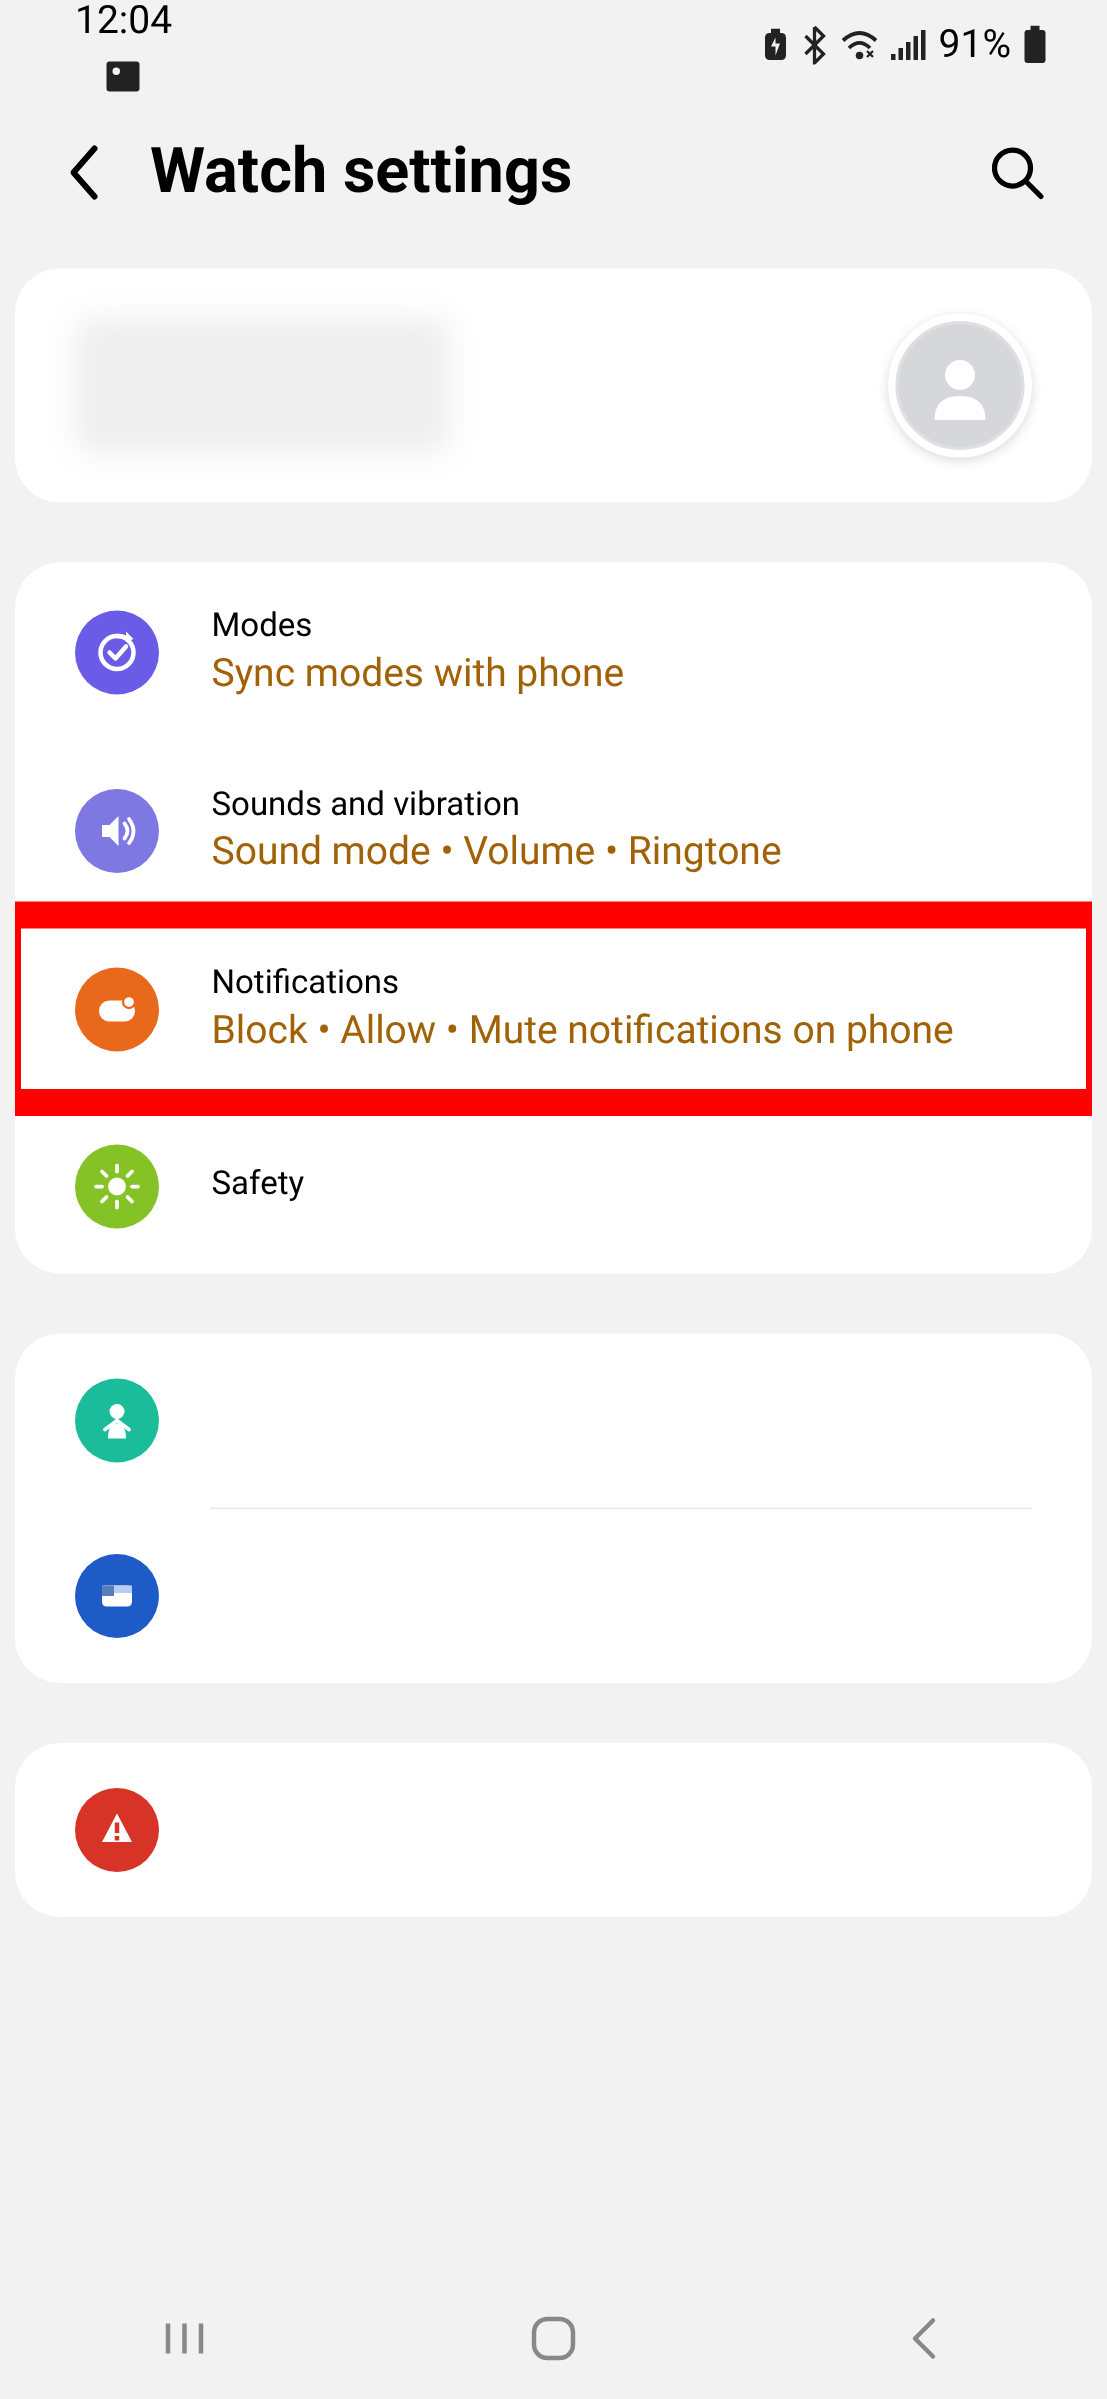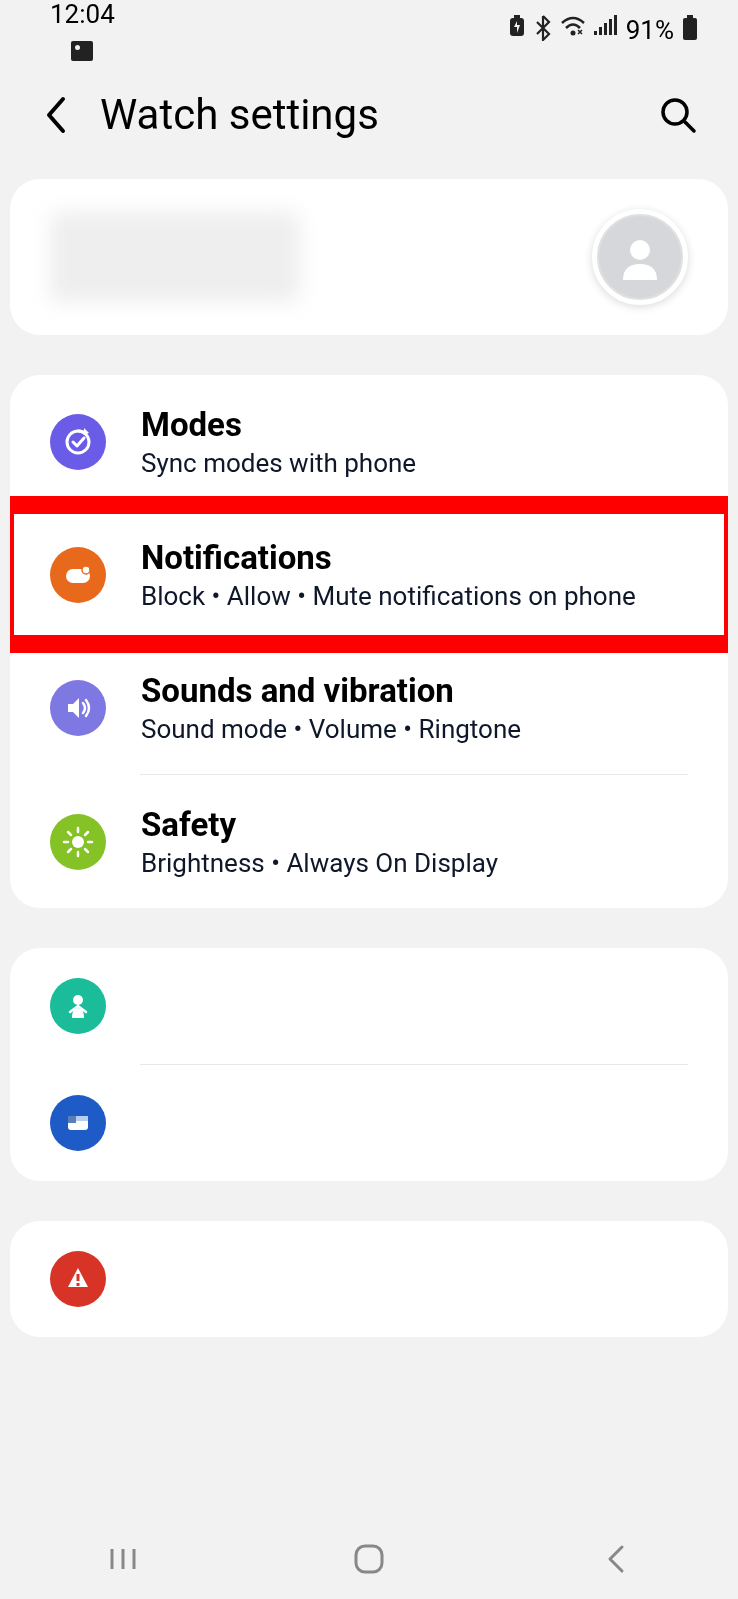--- a/index.html
+++ b/index.html
@@ -14,31 +14,31 @@
     .status-bar {
       height: 60px;
       display: flex;
       justify-content: space-between;
       align-items: center;
       padding: 0 40px 0 50px;
       font-size: 26px;
       color: #000;
     }
     .status-left { display: flex; align-items: center; gap: 12px; flex-direction: column; }
-    .status-right { display: flex; align-items: flex-start; gap: 8px; font-size: 22px; }
+    .status-right { display: flex; align-items: center; gap: 8px; font-size: 22px; }
     .pic-icon { width: 22px; height: 20px; background: #222; border-radius: 2px; position: relative; }
     .pic-icon::after { content: ''; position: absolute; width: 5px; height: 5px; background: #f2f2f2; border-radius: 50%; top: 4px; left: 4px; }
     .header {
       display: flex;
       align-items: center;
       padding: 30px 40px 40px 40px;
       gap: 30px;
     }
     .back-btn { width: 30px; height: 30px; display: flex; align-items: center; justify-content: center; }
-    .header-title { font-size: 42px; font-weight: 400; flex: 1; }
+    .header-title { font-size: 42px; font-weight: 700; flex: 1; }
     .search-btn { width: 40px; height: 40px; display: flex; align-items: center; justify-content: center; }
     .card {
       background: #fff;
       border-radius: 30px;
       margin: 0 10px 40px 10px;
       overflow: hidden;
     }
     .profile-card {
       padding: 30px 40px;
       display: flex;
@@ -75,22 +75,22 @@
       pointer-events: none;
       z-index: 5;
     }
     .icon-circle {
       width: 56px; height: 56px;
       border-radius: 50%;
       display: flex; align-items: center; justify-content: center;
       flex-shrink: 0;
     }
     .row-text { flex: 1; }
-    .row-title { font-size: 33px; color: #000; font-weight: 700; margin-bottom: 4px; }
-    .row-sub { font-size: 26px; color: #0f172a; }
+    .row-title { font-size: 22px; color: #000; font-weight: 400; margin-bottom: 4px; }
+    .row-sub { font-size: 26px; color: #a16207; }
     .divider { height: 1px; background: #e8e8e8; margin-left: 130px; margin-right: 40px; }
     .nav-bar {
       position: absolute;
       bottom: 0; left: 0; right: 0;
       height: 80px;
       display: flex;
       justify-content: space-around;
       align-items: center;
       background: #f2f2f2;
     }
@@ -176,44 +176,44 @@
           <path d="M22 2 L27 7 L22 9 Z" fill="#fff"></path>
           <path d="M11 16 L15 20 L22 12" stroke="#fff" stroke-width="3" fill="none" stroke-linecap="round" stroke-linejoin="round"></path>
         </svg>
     </div>
     <div class="row-text">
       <div class="row-title">Modes</div>
       <div class="row-sub">Sync modes with phone</div>
     </div>
   </div>
 
+  <div class="row">
+    <div class="icon-circle ic-lilac">
+      <svg width="32" height="32" viewBox="0 0 32 32">
+          <path d="M6 12 L11 12 L17 6 L17 26 L11 20 L6 20 Z" fill="#fff"></path>
+          <path d="M21 11 Q25 16 21 21" stroke="#fff" stroke-width="2.5" fill="none" stroke-linecap="round"></path>
+          <path d="M24 8 Q30 16 24 24" stroke="#fff" stroke-width="2.5" fill="none" stroke-linecap="round"></path>
+        </svg>
+    </div>
+    <div class="row-text">
+      <div class="row-title">Sounds and vibration</div>
+      <div class="row-sub">Sound mode • Volume • Ringtone</div>
+    </div>
+  </div>
+
   <div class="row highlighted">
     <div class="icon-circle ic-orange">
       <svg width="36" height="36" viewBox="0 0 36 36">
           <rect x="6" y="12" width="24" height="14" rx="7" fill="#fff"></rect>
           <circle cx="26" cy="13" r="4" fill="#fff" stroke="#e8691c" stroke-width="1.5"></circle>
         </svg>
     </div>
     <div class="row-text">
       <div class="row-title">Notifications</div>
       <div class="row-sub">Block • Allow • Mute notifications on phone</div>
-    </div>
-  </div>
-
-  <div class="row">
-    <div class="icon-circle ic-lilac">
-      <svg width="32" height="32" viewBox="0 0 32 32">
-          <path d="M6 12 L11 12 L17 6 L17 26 L11 20 L6 20 Z" fill="#fff"></path>
-          <path d="M21 11 Q25 16 21 21" stroke="#fff" stroke-width="2.5" fill="none" stroke-linecap="round"></path>
-          <path d="M24 8 Q30 16 24 24" stroke="#fff" stroke-width="2.5" fill="none" stroke-linecap="round"></path>
-        </svg>
-    </div>
-    <div class="row-text">
-      <div class="row-title">Sounds and vibration</div>
-      <div class="row-sub">Sound mode • Volume • Ringtone</div>
     </div>
   </div>
   <div class="divider"></div>
   <div class="row">
     <div class="icon-circle ic-green">
       <svg width="34" height="34" viewBox="0 0 34 34">
           <circle cx="17" cy="17" r="6" fill="#fff"></circle>
           <g stroke="#fff" stroke-width="2.5" stroke-linecap="round">
             <line x1="17" y1="3" x2="17" y2="7"></line>
             <line x1="17" y1="27" x2="17" y2="31"></line>
@@ -221,21 +221,20 @@
             <line x1="27" y1="17" x2="31" y2="17"></line>
             <line x1="7" y1="7" x2="10" y2="10"></line>
             <line x1="24" y1="24" x2="27" y2="27"></line>
             <line x1="24" y1="10" x2="27" y2="7"></line>
             <line x1="7" y1="27" x2="10" y2="24"></line>
           </g>
         </svg>
     </div>
     <div class="row-text">
       <div class="row-title">Safety</div>
-      <div class="row-sub">Brightness • Always On Display</div>
     </div>
   </div>
 </div>
 
 <div class="card">
   <div class="row">
     <div class="icon-circle ic-teal">
       <svg width="32" height="32" viewBox="0 0 32 32">
           <circle cx="16" cy="10" r="5" fill="#fff"></circle>
           <path d="M10 28 Q10 18 16 18 Q22 18 22 28 Z" fill="#fff"></path>

